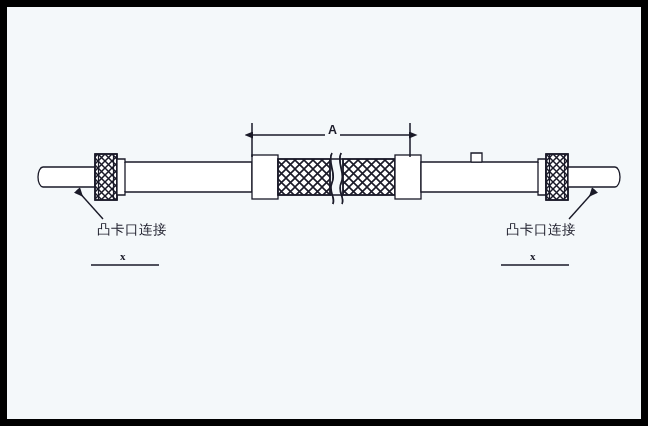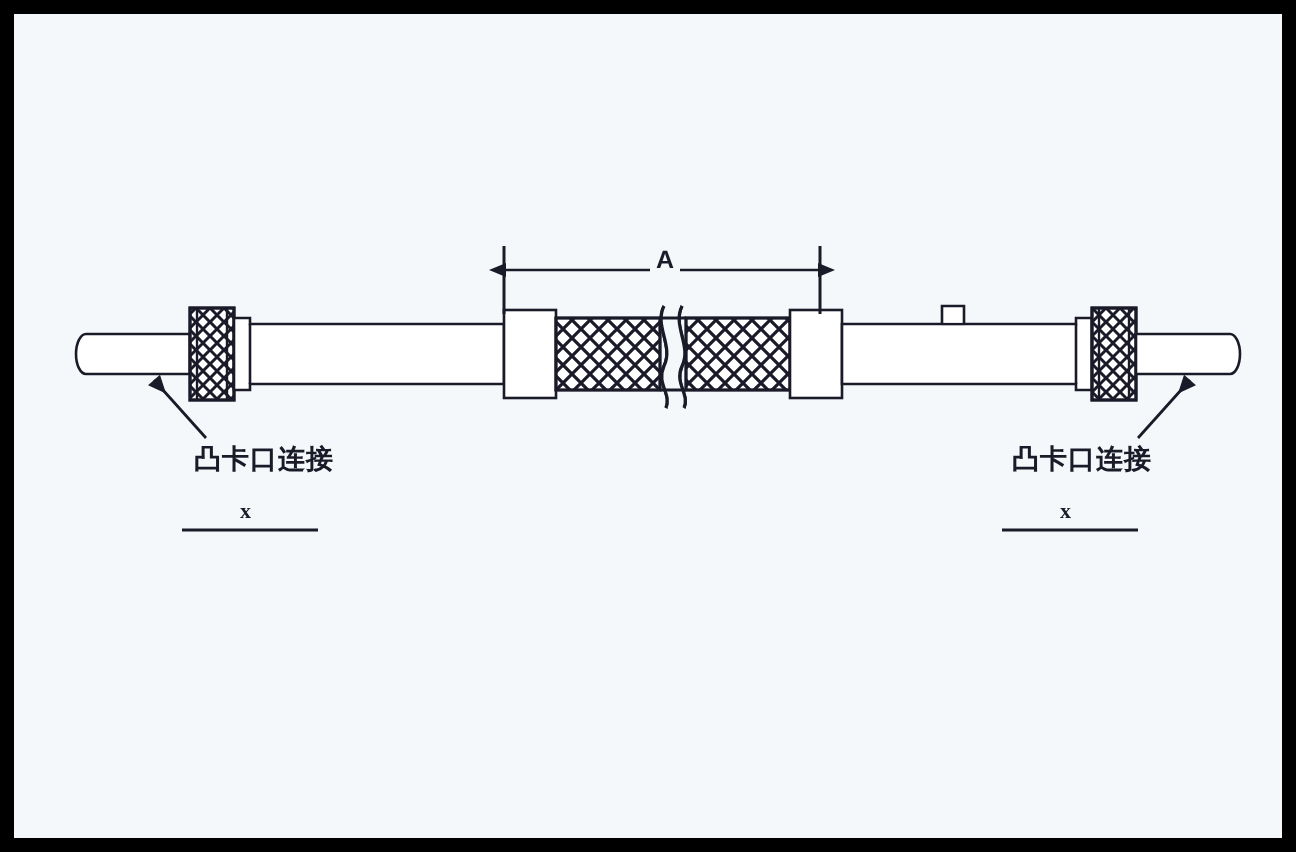--- a/index.html
+++ b/index.html
@@ -14,21 +14,20 @@
     box-sizing:border-box;
     border:7px solid #000000;
     background:#f4f8fa;
   }
   #canvas{position:absolute;left:0;top:0;width:648px;height:426px;}
   .lbl{
     position:absolute;
     font-family:"DejaVu Sans", sans-serif;
     color:#1a1a28;
     white-space:nowrap;
-    font-weight:bold;
   }
   .cn-label{
     font-size:13.5px;
     letter-spacing:0.5px;
     background:#f4f8fa;
     padding:1px 2px;
   }
   .x-label{
     font-size:11px;
     font-weight:bold;

